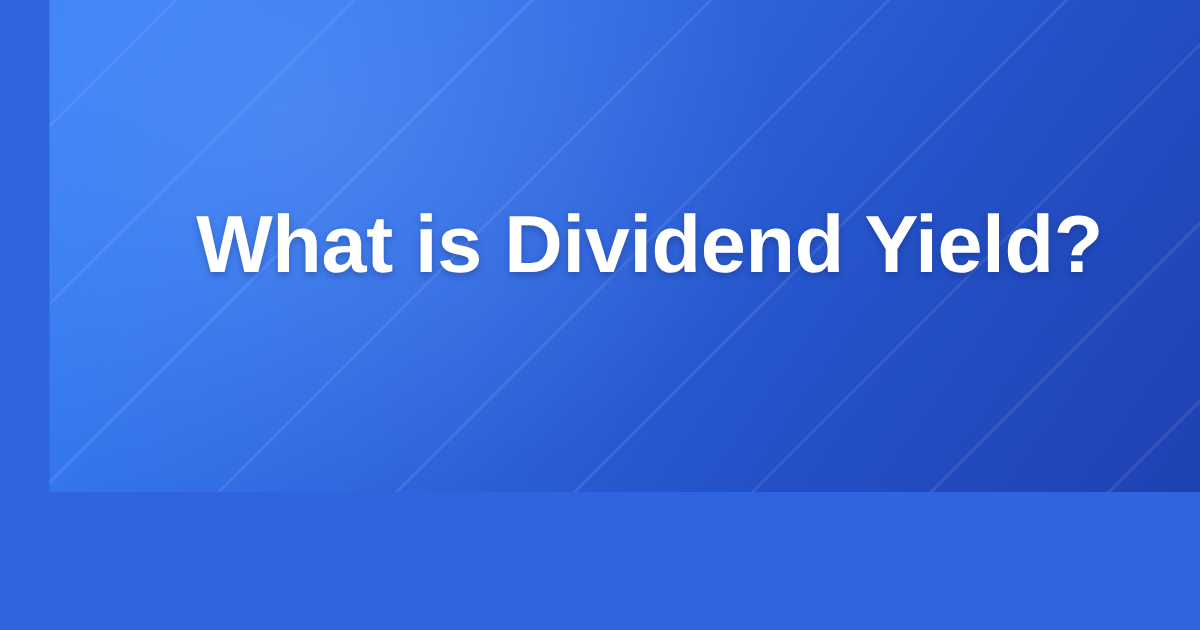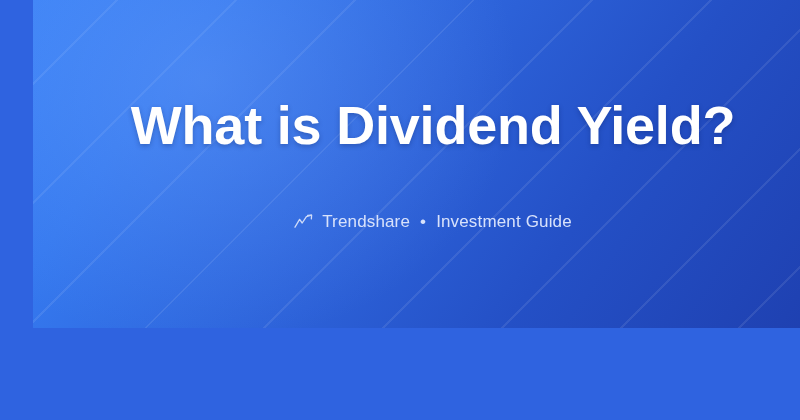--- a/index.html
+++ b/index.html
@@ -117,31 +117,15 @@
 
 <div class="card">
 
   <div class="card-stripes"></div>
   <div class="card-glow"></div>
 
   <div class="card-content">
 
     <h1 class="hero-title">What is Dividend Yield?</h1>
 
-    <div class="hero-subtitle">
-
-      <span class="trend-icon">
-        <svg width="19" height="15" viewBox="0 0 19 15" fill="none" aria-hidden="true">
-          <path d="M1 13.2 L5.6 5.4 L8.2 9.0 L12.4 2.6 L17.4 1.2" stroke="#dbe4fb" stroke-width="1.3" stroke-linecap="round" stroke-linejoin="round"></path>
-          <path d="M13.6 1.35 L17.6 1.1 L17.35 4.9" stroke="#dbe4fb" stroke-width="1.3" stroke-linecap="round" stroke-linejoin="round" fill="none"></path>
-        </svg>
-      </span>
-
-      <span class="brand-text">Trendshare</span>
-
-      <span class="sep-dot">•</span>
-
-      <span class="brand-text">Investment Guide</span>
-
-    </div>
 
   </div>
 </div>
 
 </body></html>

